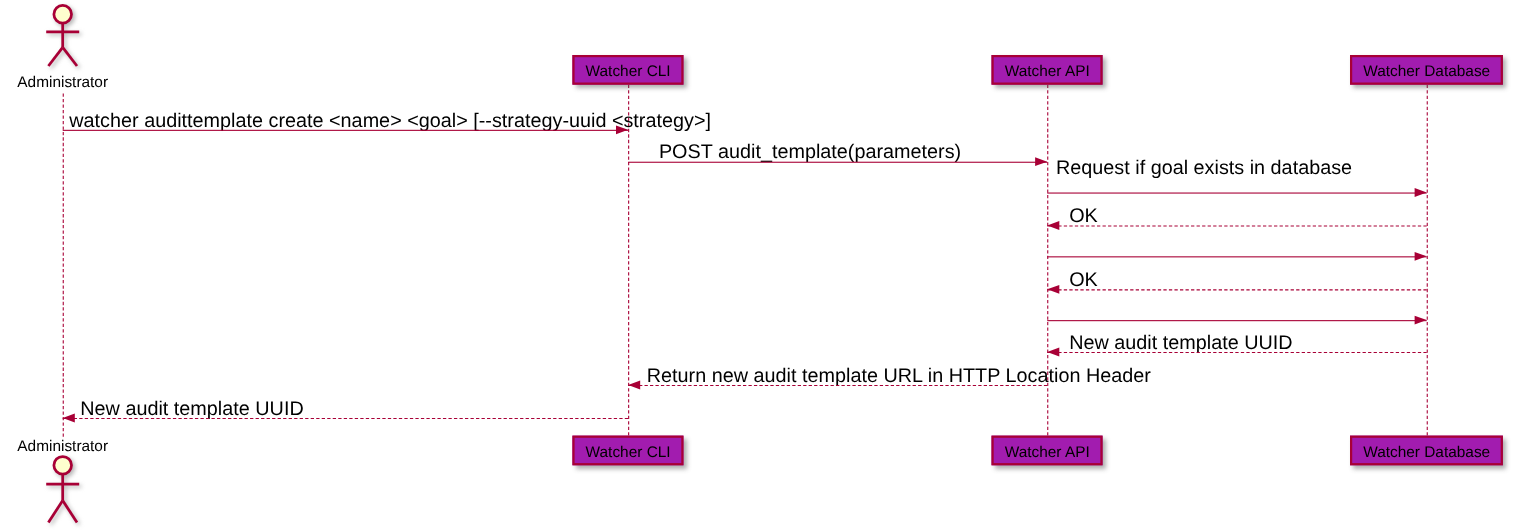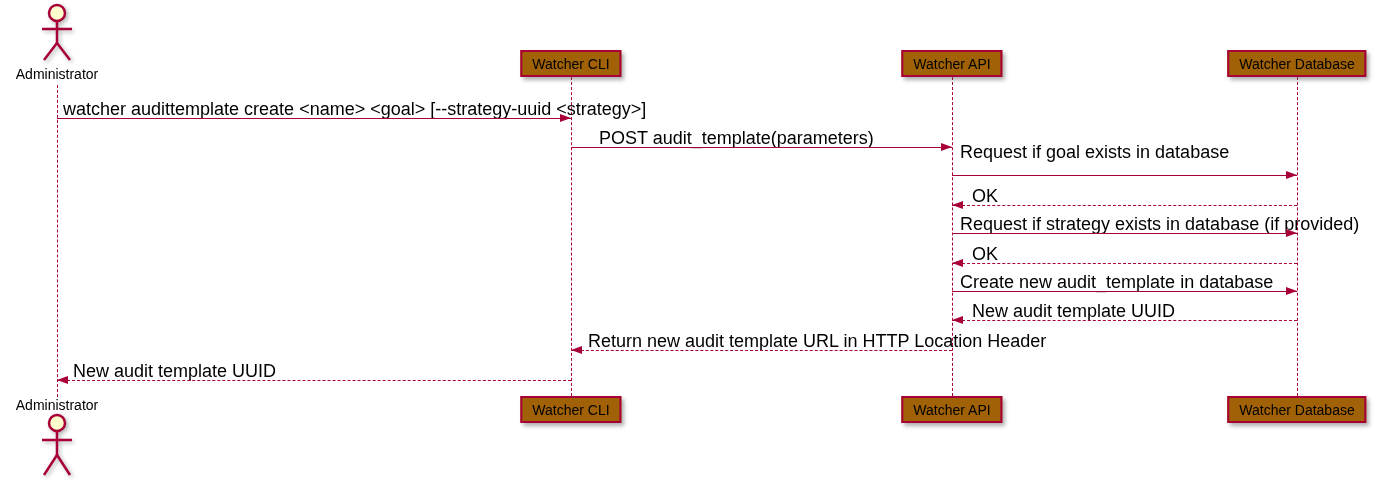--- a/index.html
+++ b/index.html
@@ -8,21 +8,21 @@
     width:1379px;height:483px;
     background:#ffffff;
     font-family:Liberation Sans, sans-serif;
     color:#000;
     overflow:hidden;
   }
   
   .participant{
     position:absolute;
     transform:translateX(-50%);
-    background:#a16207;
+    background:#a21caf;
     border:2px solid #A80036;
     box-shadow:3px 3px 4px rgba(80,80,80,0.45);
     font-size:14px;
     line-height:17px;
     padding:4px 10px;
     white-space:nowrap;
     box-sizing:border-box;
     height:27px;
     text-align:right;
   }
@@ -101,31 +101,29 @@
   <div class="msg-label" style="left:960px;top:144px;">Request if goal exists in database</div>
   <div class="msg-line solid" style="left:952px;top:175px;width:345px;">
     <span class="arrowhead right"></span>
   </div>
 
   <div class="msg-label" style="left:972px;top:188px;">OK</div>
   <div class="msg-line dashed" style="left:952px;top:205px;width:345px;">
     <span class="arrowhead left"></span>
   </div>
 
-  <div class="msg-label" style="left:960px;top:216px;">Request if strategy exists in database (if provided)</div>
   <div class="msg-line solid" style="left:952px;top:233px;width:345px;">
     <span class="arrowhead right"></span>
   </div>
 
   <div class="msg-label" style="left:972px;top:246px;">OK</div>
   <div class="msg-line dashed" style="left:952px;top:263px;width:345px;">
     <span class="arrowhead left"></span>
   </div>
 
-  <div class="msg-label" style="left:960px;top:274px;">Create new audit_template in database</div>
   <div class="msg-line solid" style="left:952px;top:291px;width:345px;">
     <span class="arrowhead right"></span>
   </div>
 
   <div class="msg-label" style="left:972px;top:303px;">New audit template UUID</div>
   <div class="msg-line dashed" style="left:952px;top:320px;width:345px;">
     <span class="arrowhead left"></span>
   </div>
 
   <div class="msg-label" style="left:588px;top:333px;">Return new audit template URL in HTTP Location Header</div>

